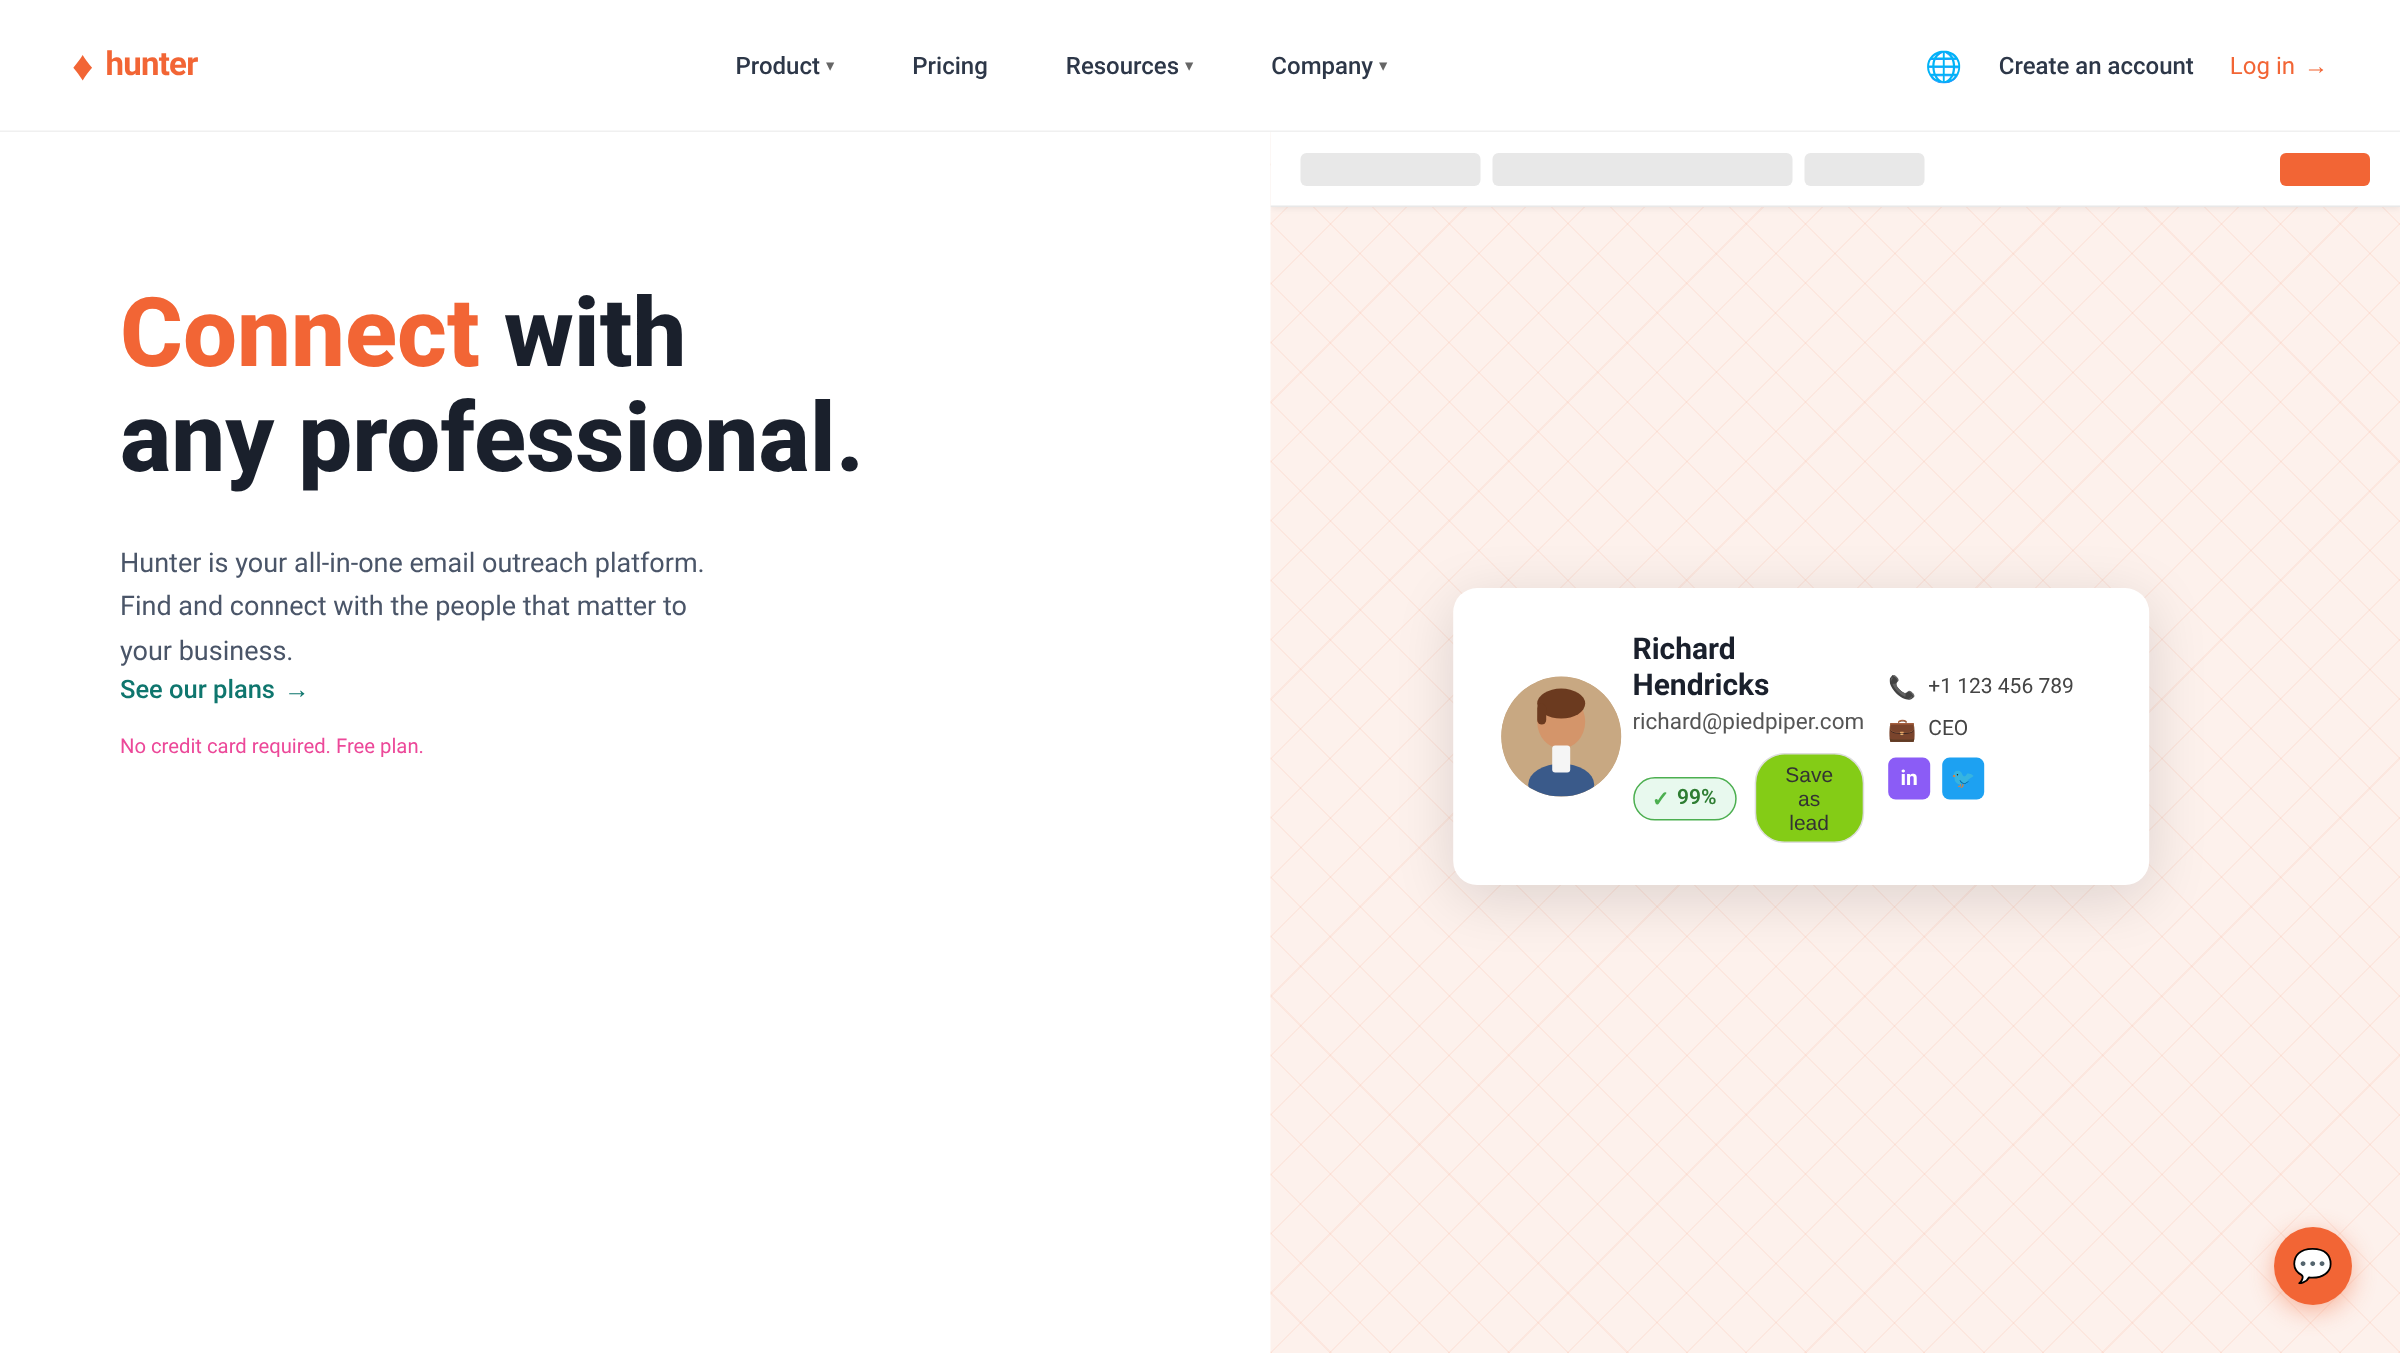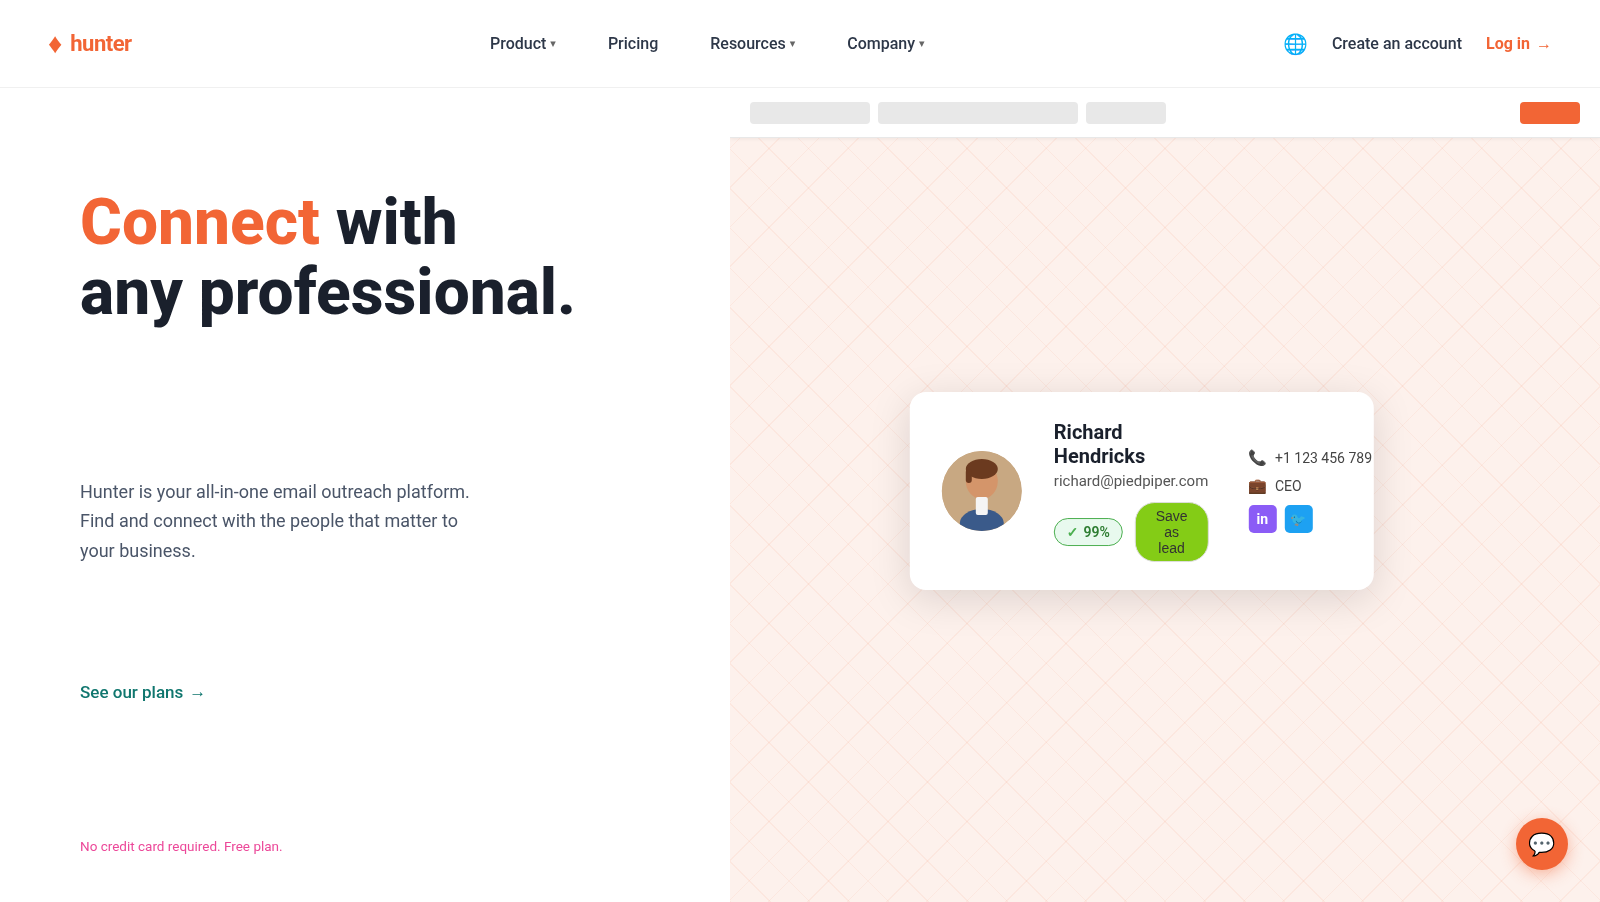--- a/index.html
+++ b/index.html
@@ -18,31 +18,31 @@
     .nav-links { display: flex; align-items: center; gap: 24px; }
     .nav-link {
       display: flex; align-items: center; gap: 4px;
       padding: 8px 14px; color: #2d3748; font-size: 16px; font-weight: 500;
       cursor: pointer; border-radius: 6px; text-decoration: none;
     }
     .nav-link .chevron { font-size: 11px; color: #666; }
     .nav-right { display: flex; align-items: center; gap: 24px; }
     .nav-globe { color: #555; font-size: 20px; cursor: pointer; }
     .nav-create { color: #2d3748; font-size: 16px; font-weight: 500; cursor: pointer; text-decoration: none; }
-    .nav-login { color: #F26535; font-size: 16px; font-weight: 700; cursor: pointer; text-decoration: none; display: flex; align-items: center; gap: 6px; }
+    .nav-login { color: #F26535; font-size: 16px; font-weight: 400; cursor: pointer; text-decoration: none; display: flex; align-items: center; gap: 6px; }
 
     
     .main-layout {
       display: flex; height: calc(902px - 88px);
     }
 
     
     .hero-left {
-      width: 730px; padding: 100px 48px 48px 80px;
-      display: flex; flex-direction: column; justify-content: space-between;
+      width: 847px; padding: 100px 48px 48px 80px;
+      display: flex; flex-direction: column; justify-content: flex-start;
       background: #fff;
     }
     .hero-heading { font-size: 64px; font-weight: 800; line-height: 1.1; margin-bottom: 32px; color: #1a202c; }
     .hero-heading .highlight { color: #F26535; }
     .hero-heading .dark { color: #1a202c; }
     .hero-subtext { font-size: 18px; color: #4a5568; line-height: 1.65; max-width: 480px; }
     .hero-cta { display: flex; align-items: center; gap: 28px; margin-bottom: 20px; }
     .btn-primary {
       background: #F26535; color: #fff; border: none; border-radius: 8px;
       padding: 18px 32px; font-size: 17px; font-weight: 600; cursor: pointer;
@@ -91,21 +91,21 @@
 
     
     .contact-card {
       position: absolute;
       top: 50%; left: 50%;
       transform: translate(-55%, -52%);
       background: #fff; border-radius: 16px;
       box-shadow: 0 8px 40px rgba(0,0,0,0.13);
       padding: 28px 32px;
       width: 464px;
-      display: flex; align-items: center; gap: 32px;
+      display: flex; align-items: center; gap: 8px;
     }
     .contact-avatar {
       width: 80px; height: 80px; border-radius: 50%; overflow: hidden;
       flex-shrink: 0; background: #c8a882;
       display: flex; align-items: flex-end; justify-content: center;
     }
     
     .contact-info { flex: 1; }
     .contact-name { font-size: 20px; font-weight: 700; color: #1a202c; margin-bottom: 4px; }
     .contact-email { font-size: 15px; color: #555; margin-bottom: 12px; }

